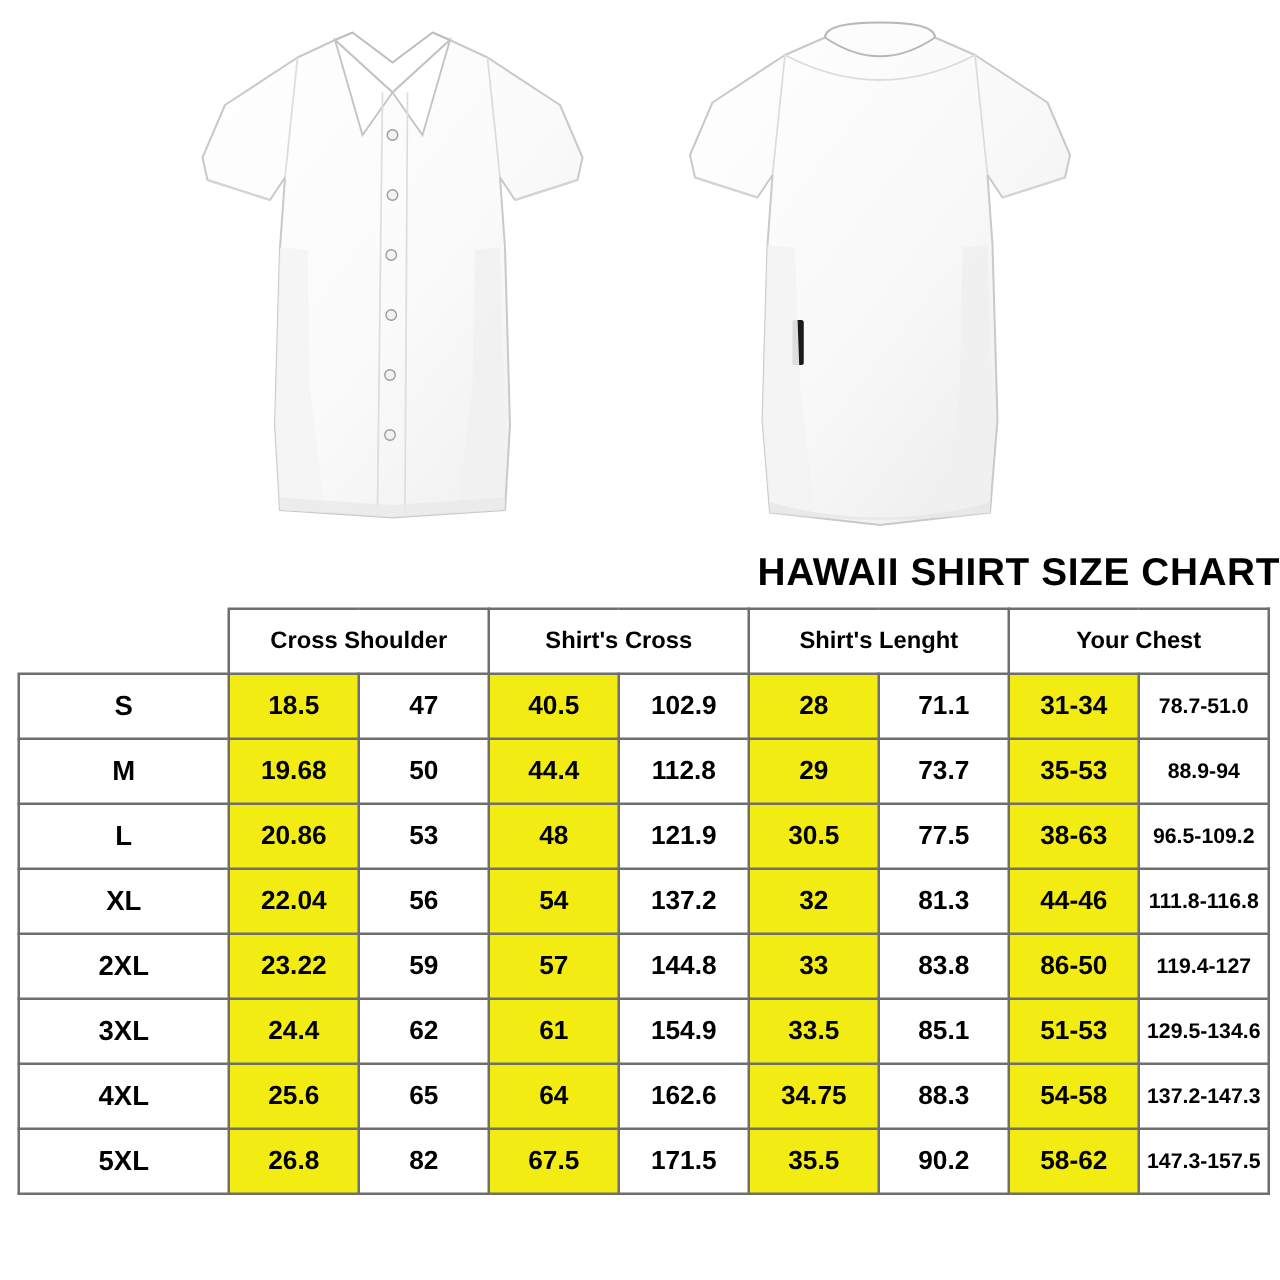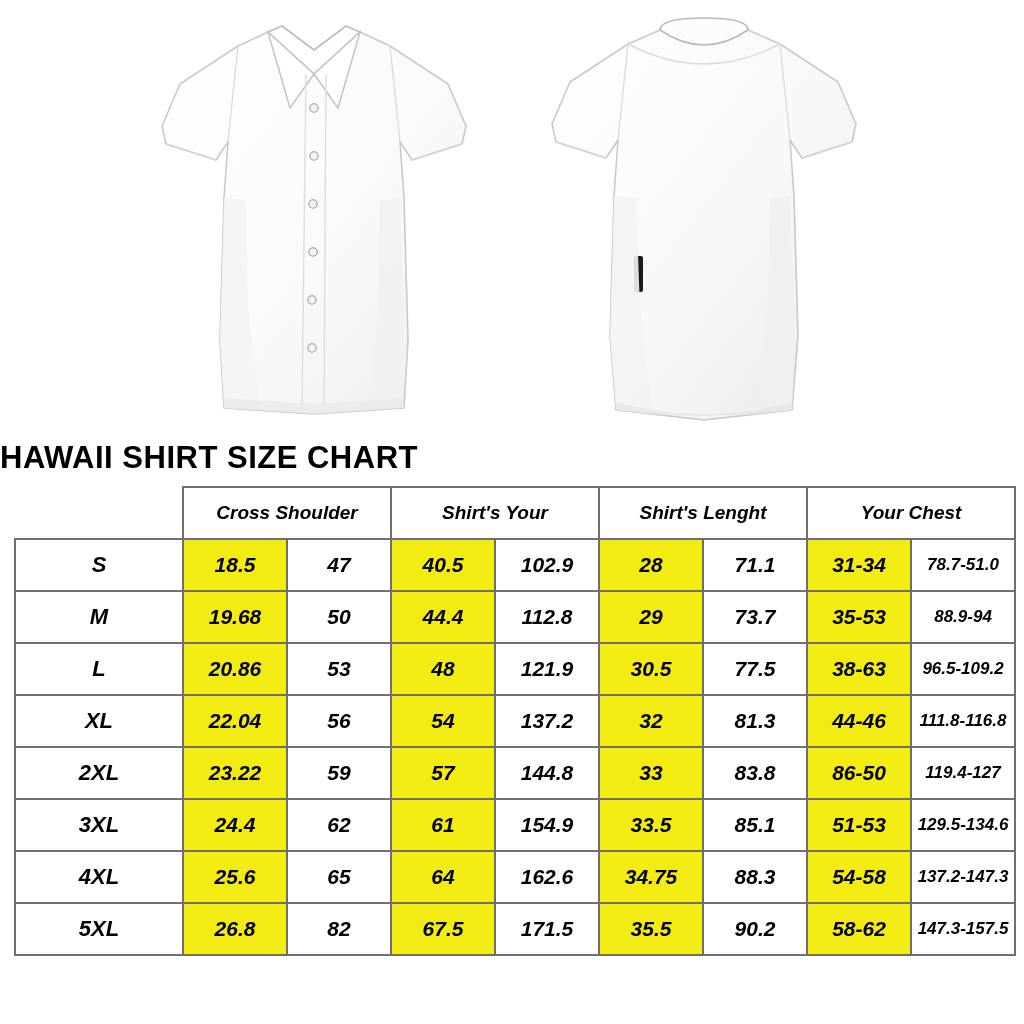--- a/index.html
+++ b/index.html
@@ -29,32 +29,31 @@
   }
   .shirt {
     position: absolute;
     top: 10px;
   }
   .shirt-front { left: 150px; }
   .shirt-back  { left: 540px; }
 
   
   .chart-title {
-    text-align: left;
+    text-align: right;
     font-size: 31px;
     font-weight: bold;
     letter-spacing: 0.5px;
     margin: 0 0 10px 0;
     font-family: "Liberation Sans", sans-serif;
   }
 
   
   .table-wrap {
     padding: 0 14px;
-    font-style: italic;
   }
   table.size-chart {
     border-collapse: collapse;
     width: 996px;
     table-layout: fixed;
     font-family: "Liberation Sans", sans-serif;
   }
   table.size-chart td, table.size-chart th {
     border: 2px solid #6f6f6f;
     text-align: center;
@@ -186,21 +185,21 @@
           <col style="width:104px">
         <col style="width:104px">
           <col style="width:104px">
         <col style="width:104px">
           <col style="width:104px">
       </colgroup>
       <thead>
         <tr>
           <td class="corner"></td>
           <td class="grp-head" colspan="2">Cross Shoulder</td>
-          <td class="grp-head" colspan="2">Shirt's Your</td>
+          <td class="grp-head" colspan="2">Shirt's Cross</td>
           <td class="grp-head" colspan="2">Shirt's Lenght</td>
           <td class="grp-head" colspan="2">Your Chest</td>
         </tr>
       </thead>
       <tbody>
         <tr>
           <td class="size-col">S</td>
           <td class="val hl">18.5</td>
           <td class="val">47</td>
           <td class="val hl">40.5</td>

